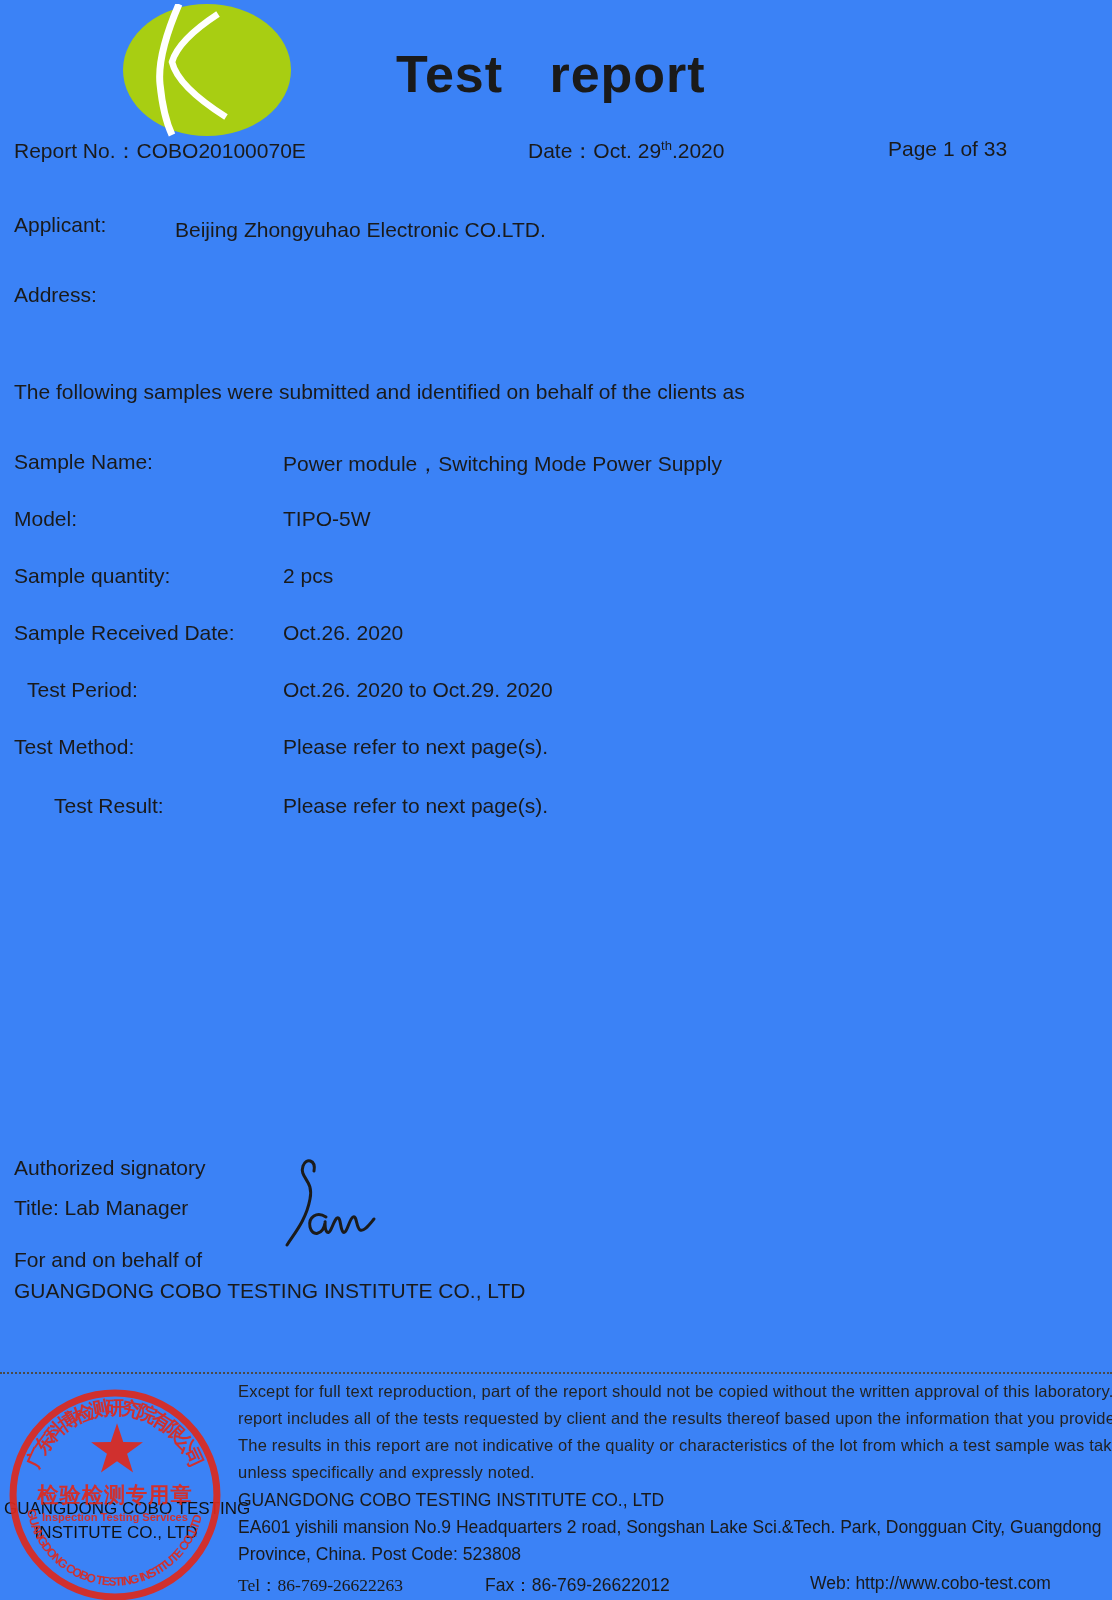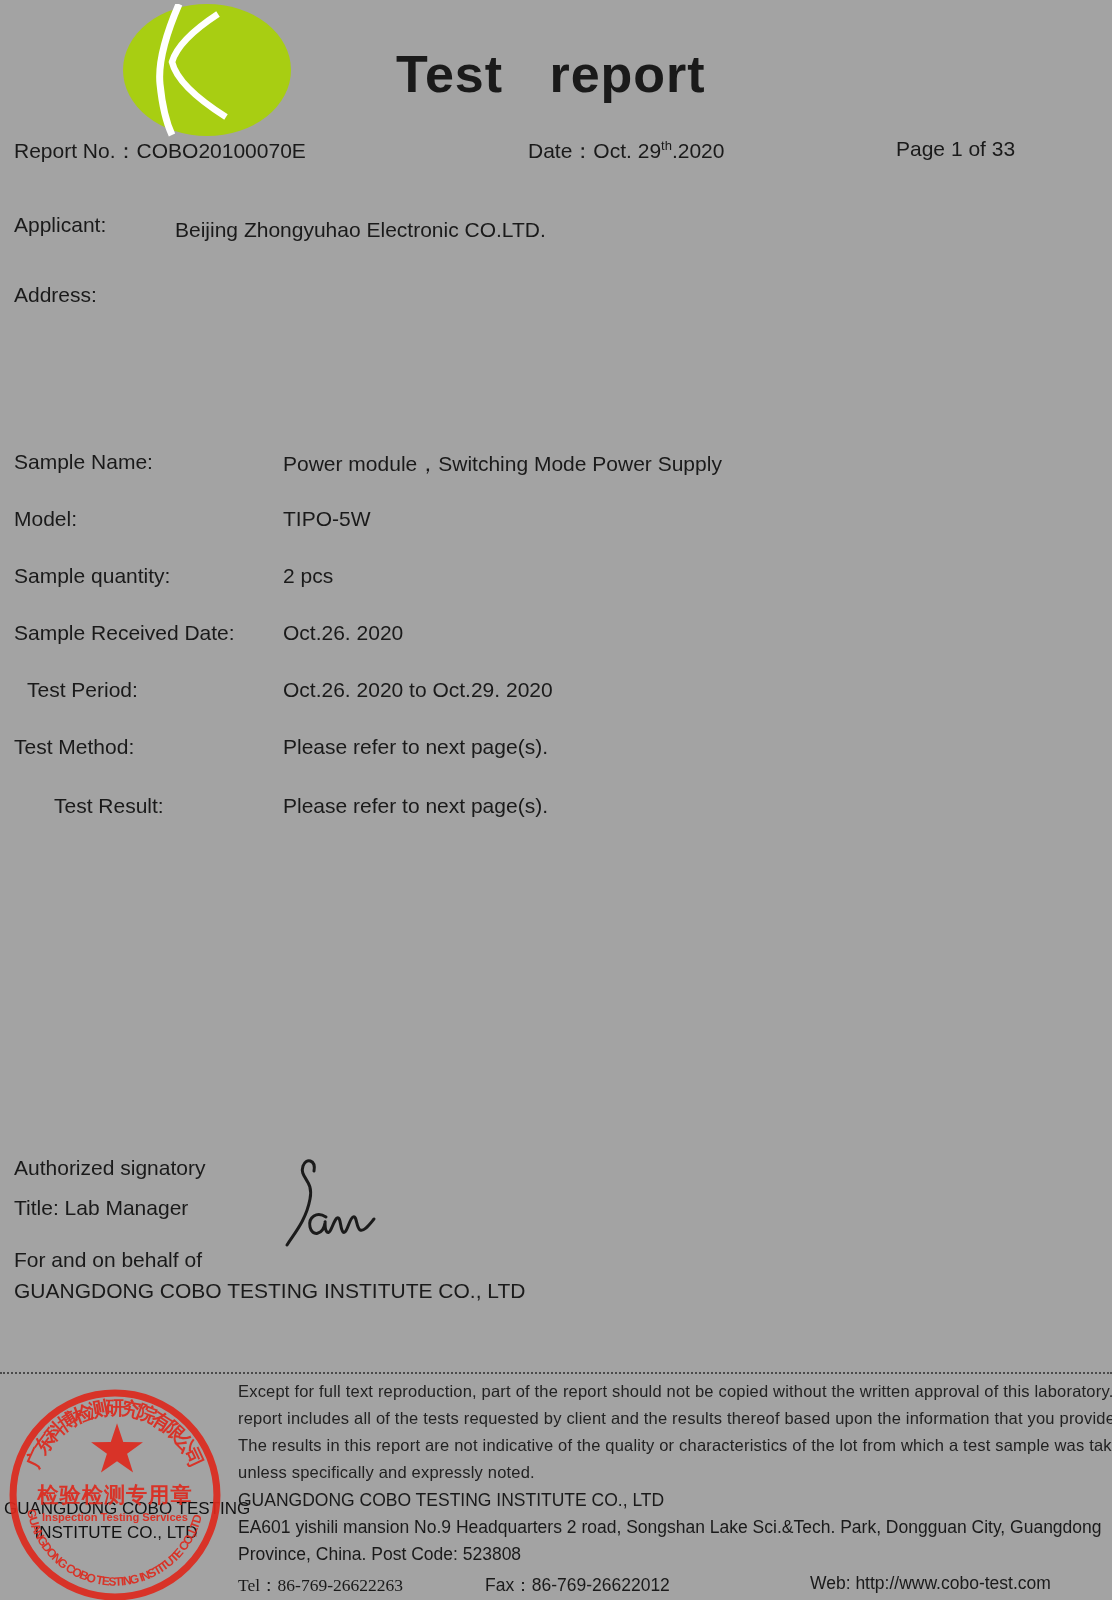--- a/index.html
+++ b/index.html
@@ -1,17 +1,17 @@
 <!DOCTYPE html>
 <html><head>
 <meta charset="utf-8">
 <style>
   html,body{margin:0;padding:0;background:#e8e8e8;}
   #page{
-    position:relative;width:1112px;height:1600px;background:#a3a3a3;
+    position:relative;width:1112px;height:1600px;background:#3b82f6;
     margin:0 auto;overflow:hidden;
     font-family:"Liberation Sans","DejaVu Sans",sans-serif;
     color:#1a1a1a;
   }
   .abs{position:absolute;}
   .body-text{font-size:21px;white-space:nowrap;}
   #title{font-size:52px;font-weight:bold;white-space:pre;letter-spacing:1px;}
   .hdr{font-size:21px;white-space:nowrap;}
   sup{font-size:13px;}
   .sig-line{font-size:21px;white-space:nowrap;}
@@ -33,27 +33,28 @@
   </svg>
 
   <div id="title" class="abs" style="left:396px;top:44px;">Test   report</div>
 
   <div class="abs hdr" style="left:14px;top:137px;">
     <span>Report No.：</span><span>COBO20100070E</span>
   </div>
   <div class="abs hdr" style="left:528px;top:137px;">
     <span>Date：</span><span>Oct. 29</span><sup>th</sup><span>.2020</span>
   </div>
-  <div class="abs hdr" style="left:888px;top:137px;margin-left:8px;">Page 1 of 33</div>
+  <div class="abs hdr" style="left:888px;top:137px;">Page 1 of 33</div>
 
   <div class="abs body-text" style="left:14px;top:213px;">Applicant:</div>
   <div class="abs body-text" style="left:175px;top:218px;">Beijing Zhongyuhao Electronic CO.LTD.</div>
 
   <div class="abs body-text" style="left:14px;top:283px;">Address:</div>
 
+  <div class="abs body-text" style="left:14px;top:380px;">The following samples were submitted and identified on behalf of the clients as</div>
 
   <div class="abs body-text" style="left:14px;top:450px;">Sample Name:</div>
   <div class="abs body-text" style="left:283px;top:450px;">Power module，Switching Mode Power Supply</div>
 
   <div class="abs body-text" style="left:14px;top:507px;">Model:</div>
   <div class="abs body-text" style="left:283px;top:507px;">TIPO-5W</div>
 
   <div class="abs body-text" style="left:14px;top:564px;">Sample quantity:</div>
   <div class="abs body-text" style="left:283px;top:564px;">2 pcs</div>
 

